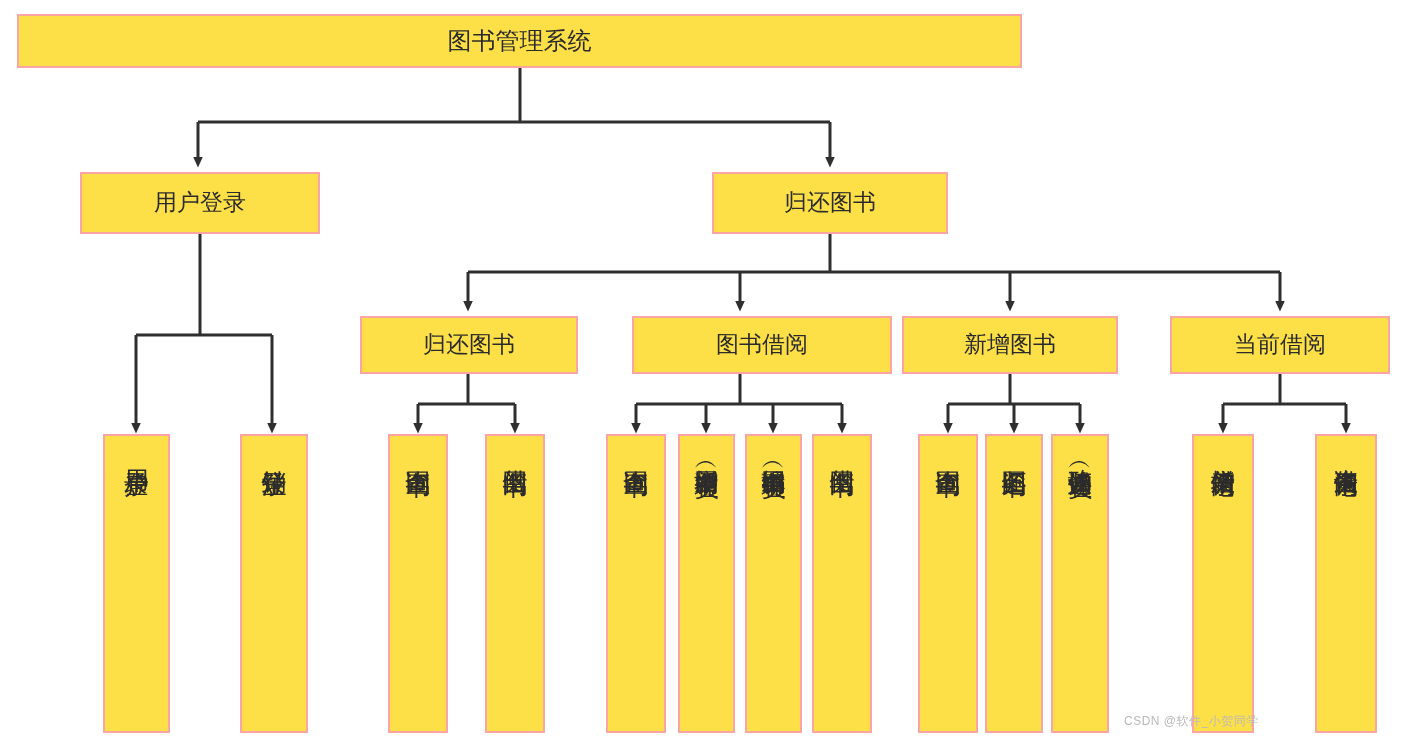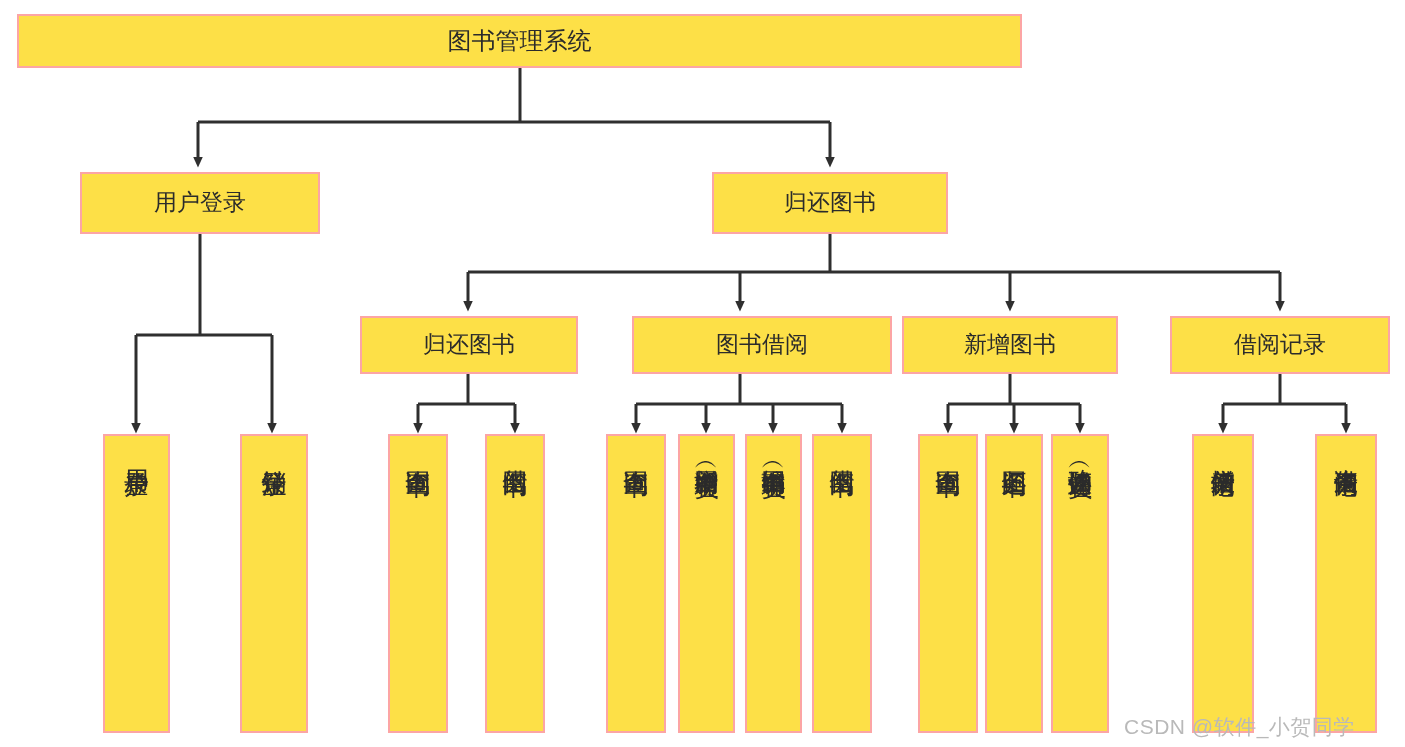--- a/index.html
+++ b/index.html
@@ -60,21 +60,21 @@
     letter-spacing: 1px;
     line-height: 1;
   }
   .v-node.tall .lbl {
     font-size: 24px;
   }
   .watermark {
     position: absolute;
     left: 1124px;
     top: 713px;
-    font-size: 21px;
+    font-size: 12px;
     color: #b9b9b9;
     white-space: nowrap;
     letter-spacing: 0.5px;
   }
 </style>
 </head>
 <body>
 
 <div id="canvas">
 
@@ -147,21 +147,21 @@
 
   <div class="node h-node" style="left:632px; top:316px; width:260px; height:58px;">
     <span class="lbl">图书借阅</span>
   </div>
 
   <div class="node h-node" style="left:902px; top:316px; width:216px; height:58px;">
     <span class="lbl">新增图书</span>
   </div>
 
   <div class="node h-node" style="left:1170px; top:316px; width:220px; height:58px;">
-    <span class="lbl">借阅记录</span>
+    <span class="lbl">当前借阅</span>
   </div>
 
   <div class="node v-node" style="left:103px; top:434px; width:67px; height:299px;">
     <span class="lbl">用户登录</span>
   </div>
 
   <div class="node v-node" style="left:240px; top:434px; width:68px; height:299px;">
     <span class="lbl">注销登录</span>
   </div>
 

